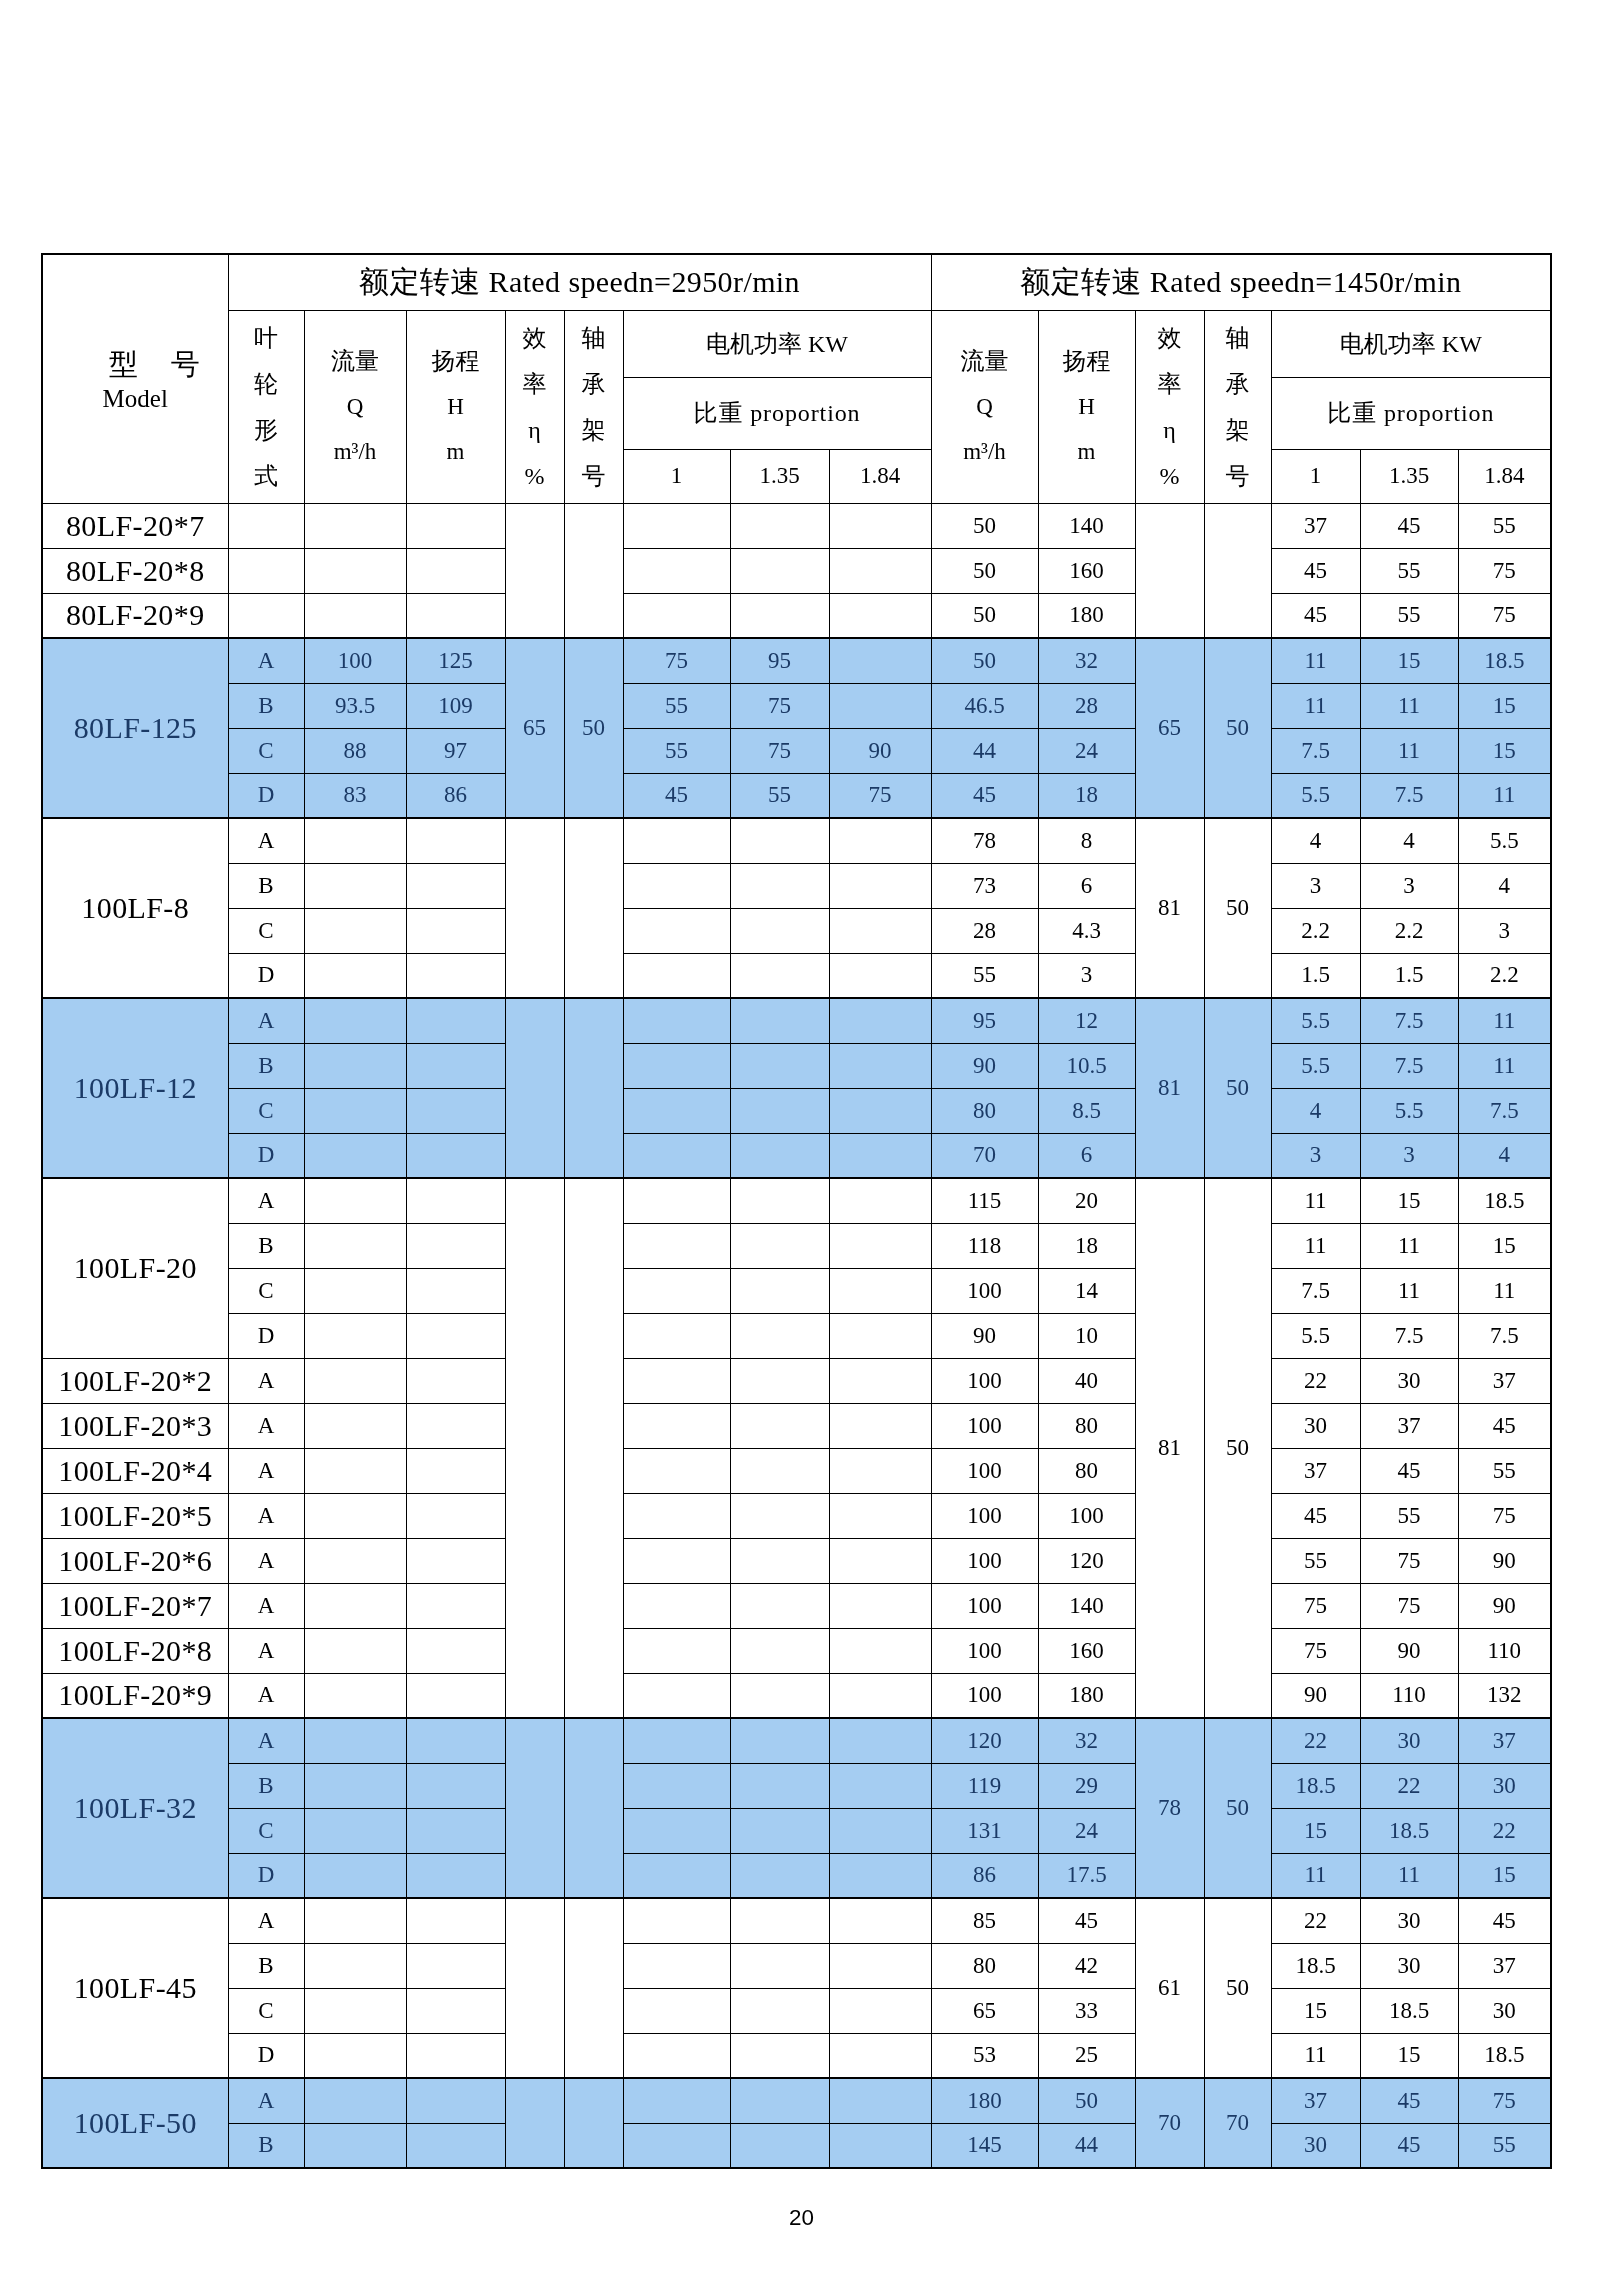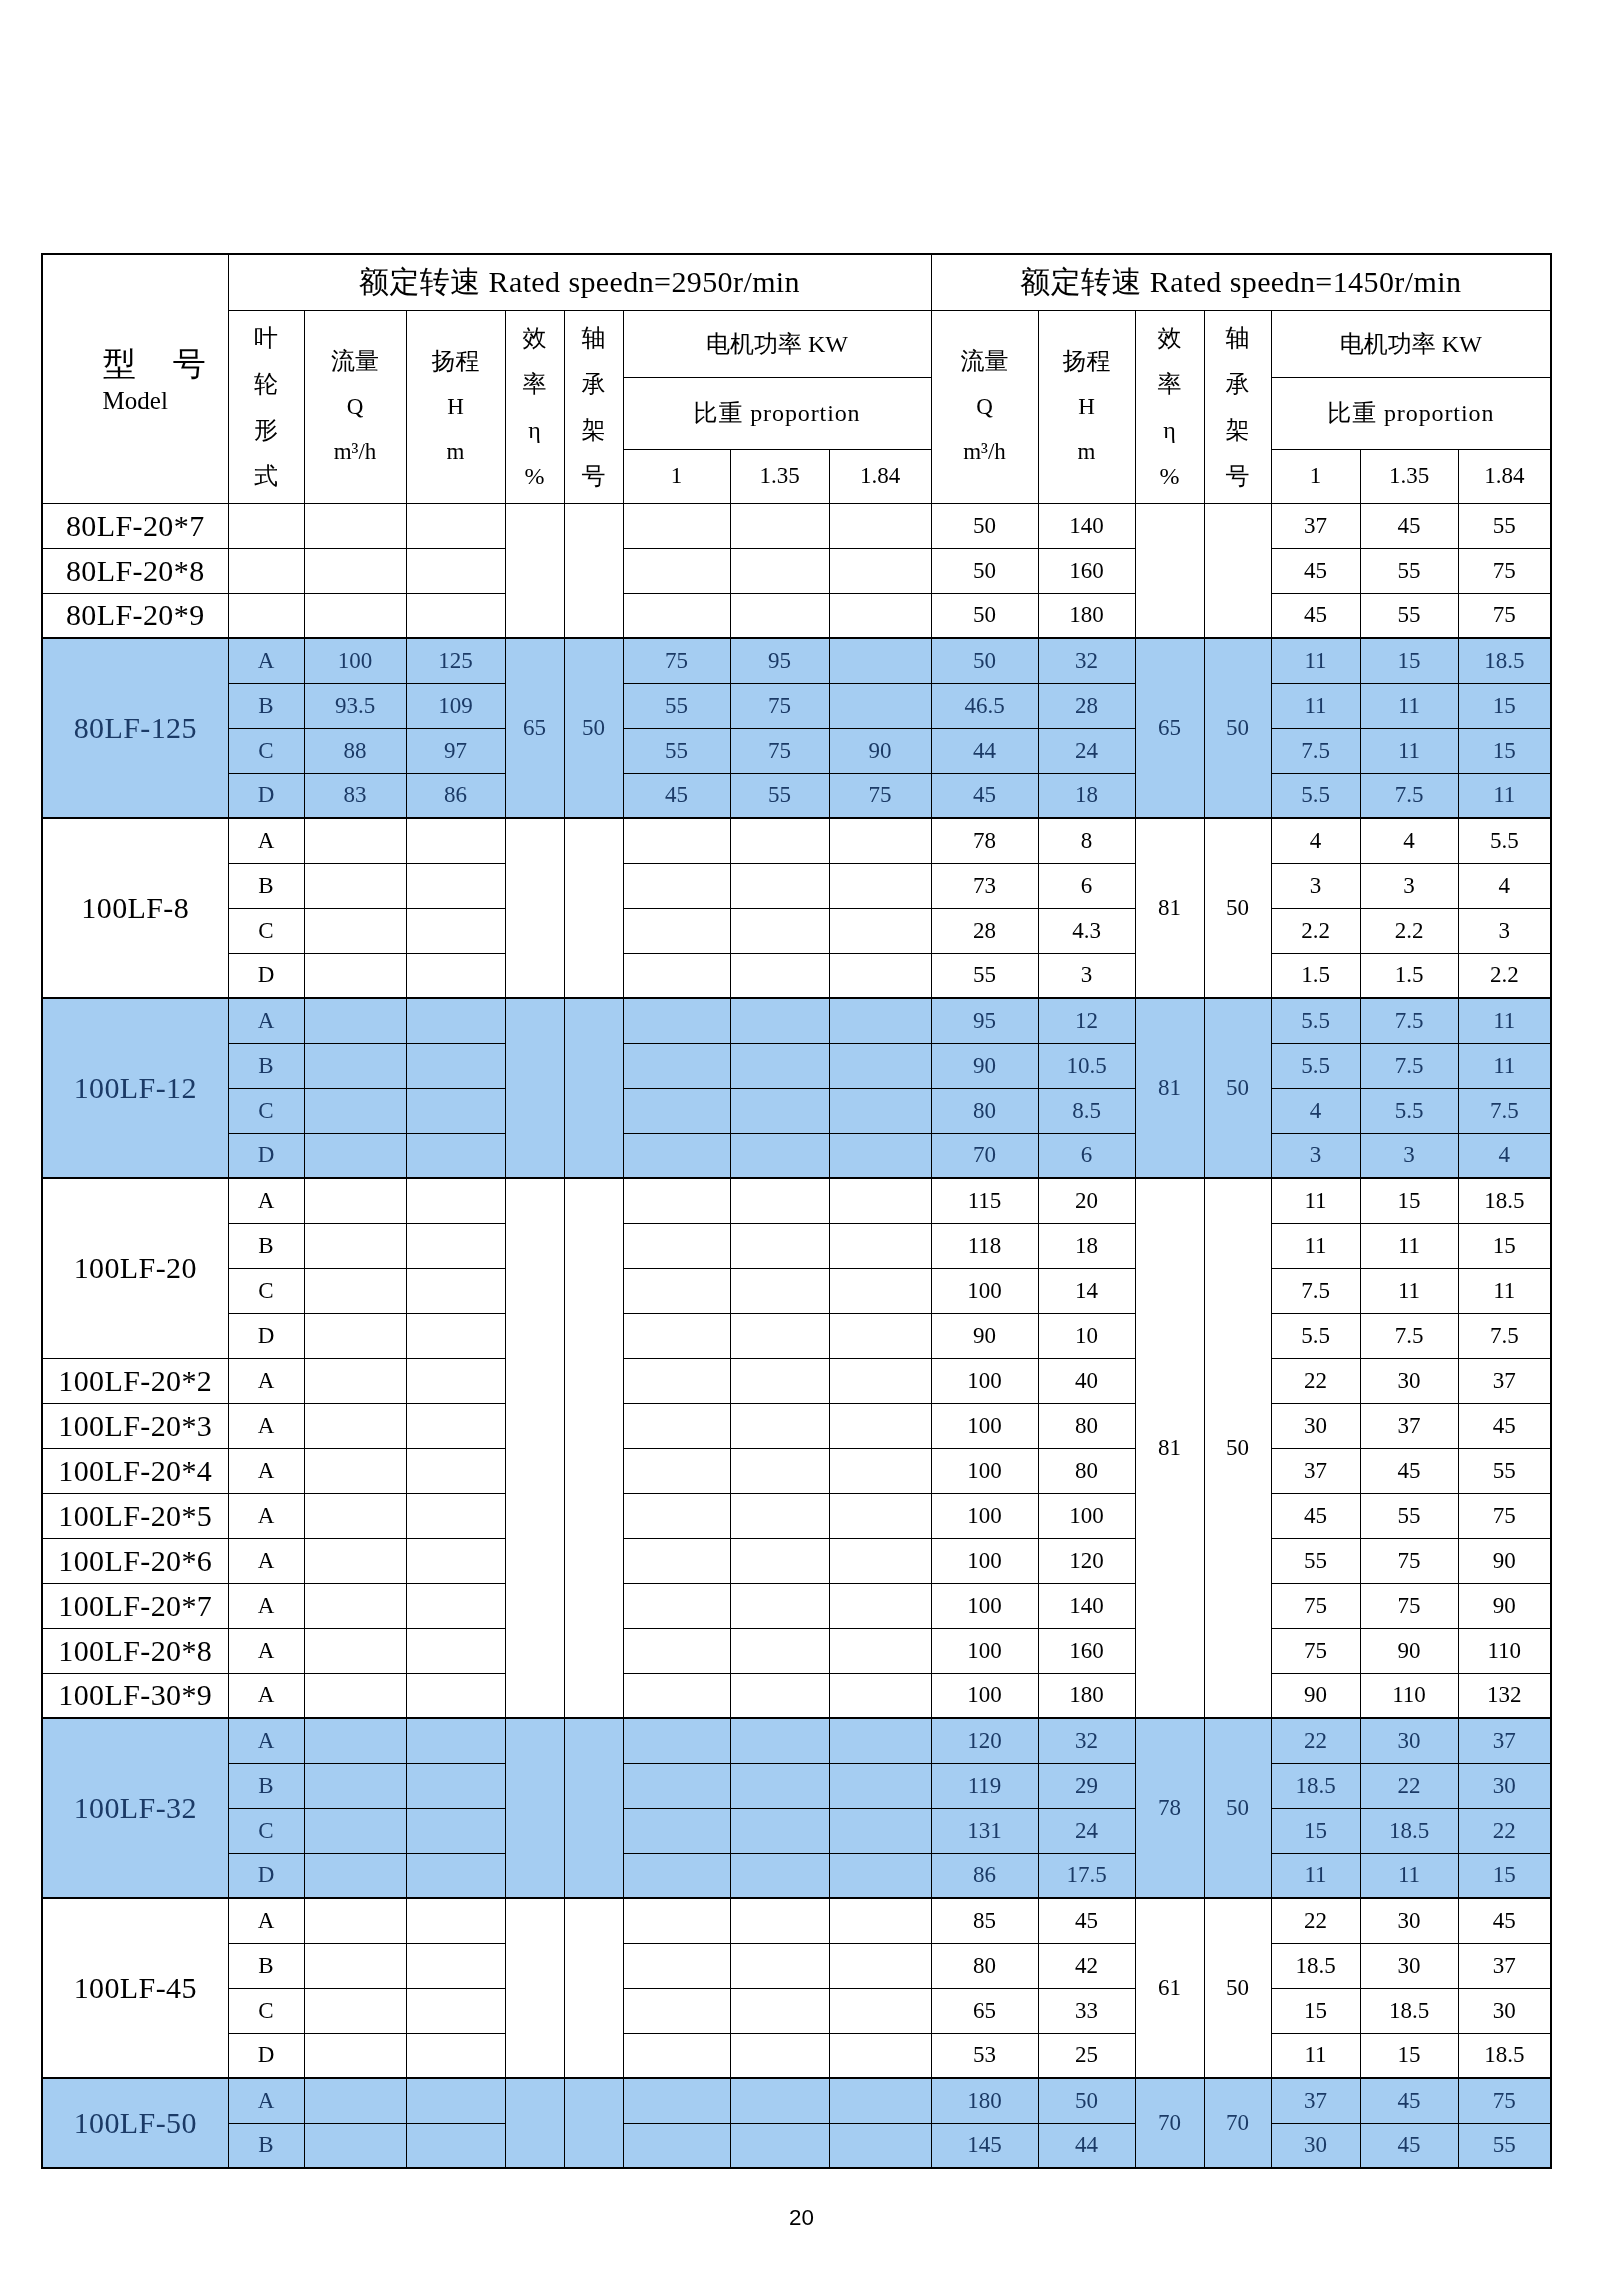--- a/index.html
+++ b/index.html
@@ -26,21 +26,21 @@
     overflow:hidden;
     font-family:"Liberation Serif","DejaVu Serif",serif;
   }
   thead tr.h1{height:56px;}
   thead tr.h2{height:67px;}
   thead tr.h3{height:72px;}
   thead tr.h4{height:54px;}
   tbody tr{height:45px;}
   th{font-weight:normal;}
   .speed{font-weight:normal;font-size:30px;letter-spacing:0.4px;}
-  .model-h div.cn{font-size:33px;letter-spacing:1.8px;margin-left:40px;}
+  .model-h div.cn{font-size:29px;letter-spacing:1.8px;margin-left:40px;}
   .model-h div.en{font-size:25px;}
   .vstack{white-space:pre-line;line-height:46px;font-size:24px;}
   .stack3 div{line-height:45px;font-size:24px;}
   .stack3 div.sym{font-size:23px;}
   th.kw{font-size:24px;}
   th.prop{font-size:24px;letter-spacing:0.9px;}
   th.ratio{font-size:23px;}
   tbody td{font-size:23px;}
   td.model{font-size:30px;letter-spacing:0.4px;}
   tr.hl td{background:#a5cdf2;color:#1b3a66;}
@@ -508,21 +508,21 @@
           <td></td>
           <td></td>
           <td></td>
           <td>100</td>
           <td>160</td>
           <td>75</td>
           <td>90</td>
           <td>110</td>
         </tr>
         <tr>
-          <td class="model">100LF-30*9</td>
+          <td class="model">100LF-20*9</td>
           <td>A</td>
           <td></td>
           <td></td>
           <td></td>
           <td></td>
           <td></td>
           <td>100</td>
           <td>180</td>
           <td>90</td>
           <td>110</td>

